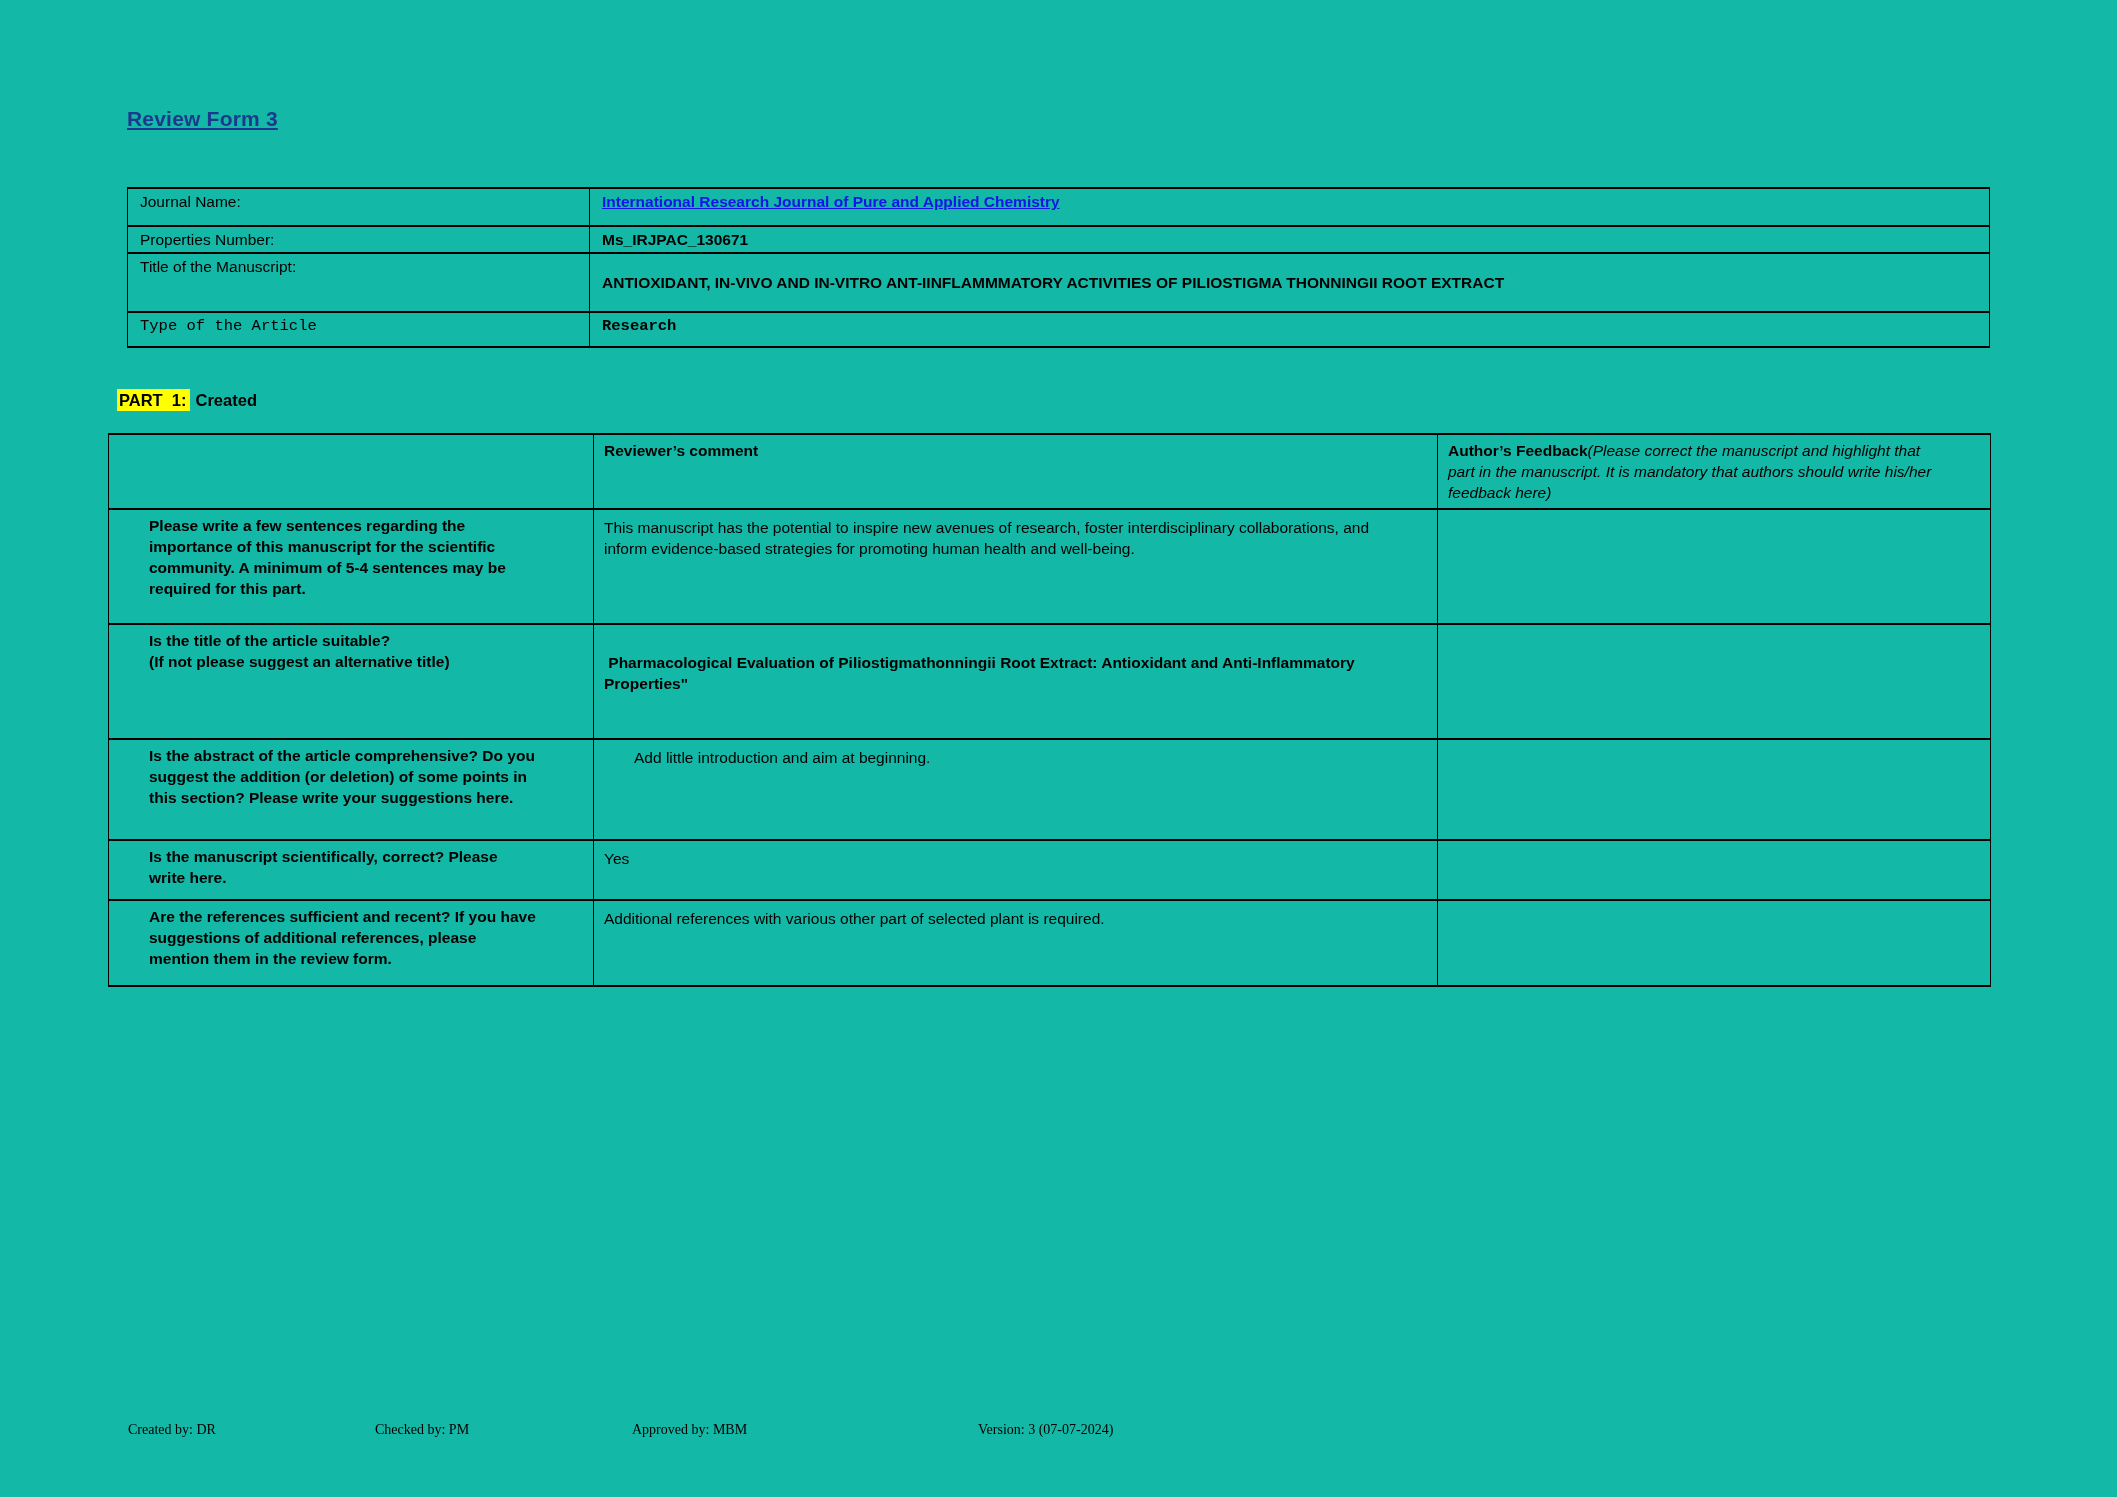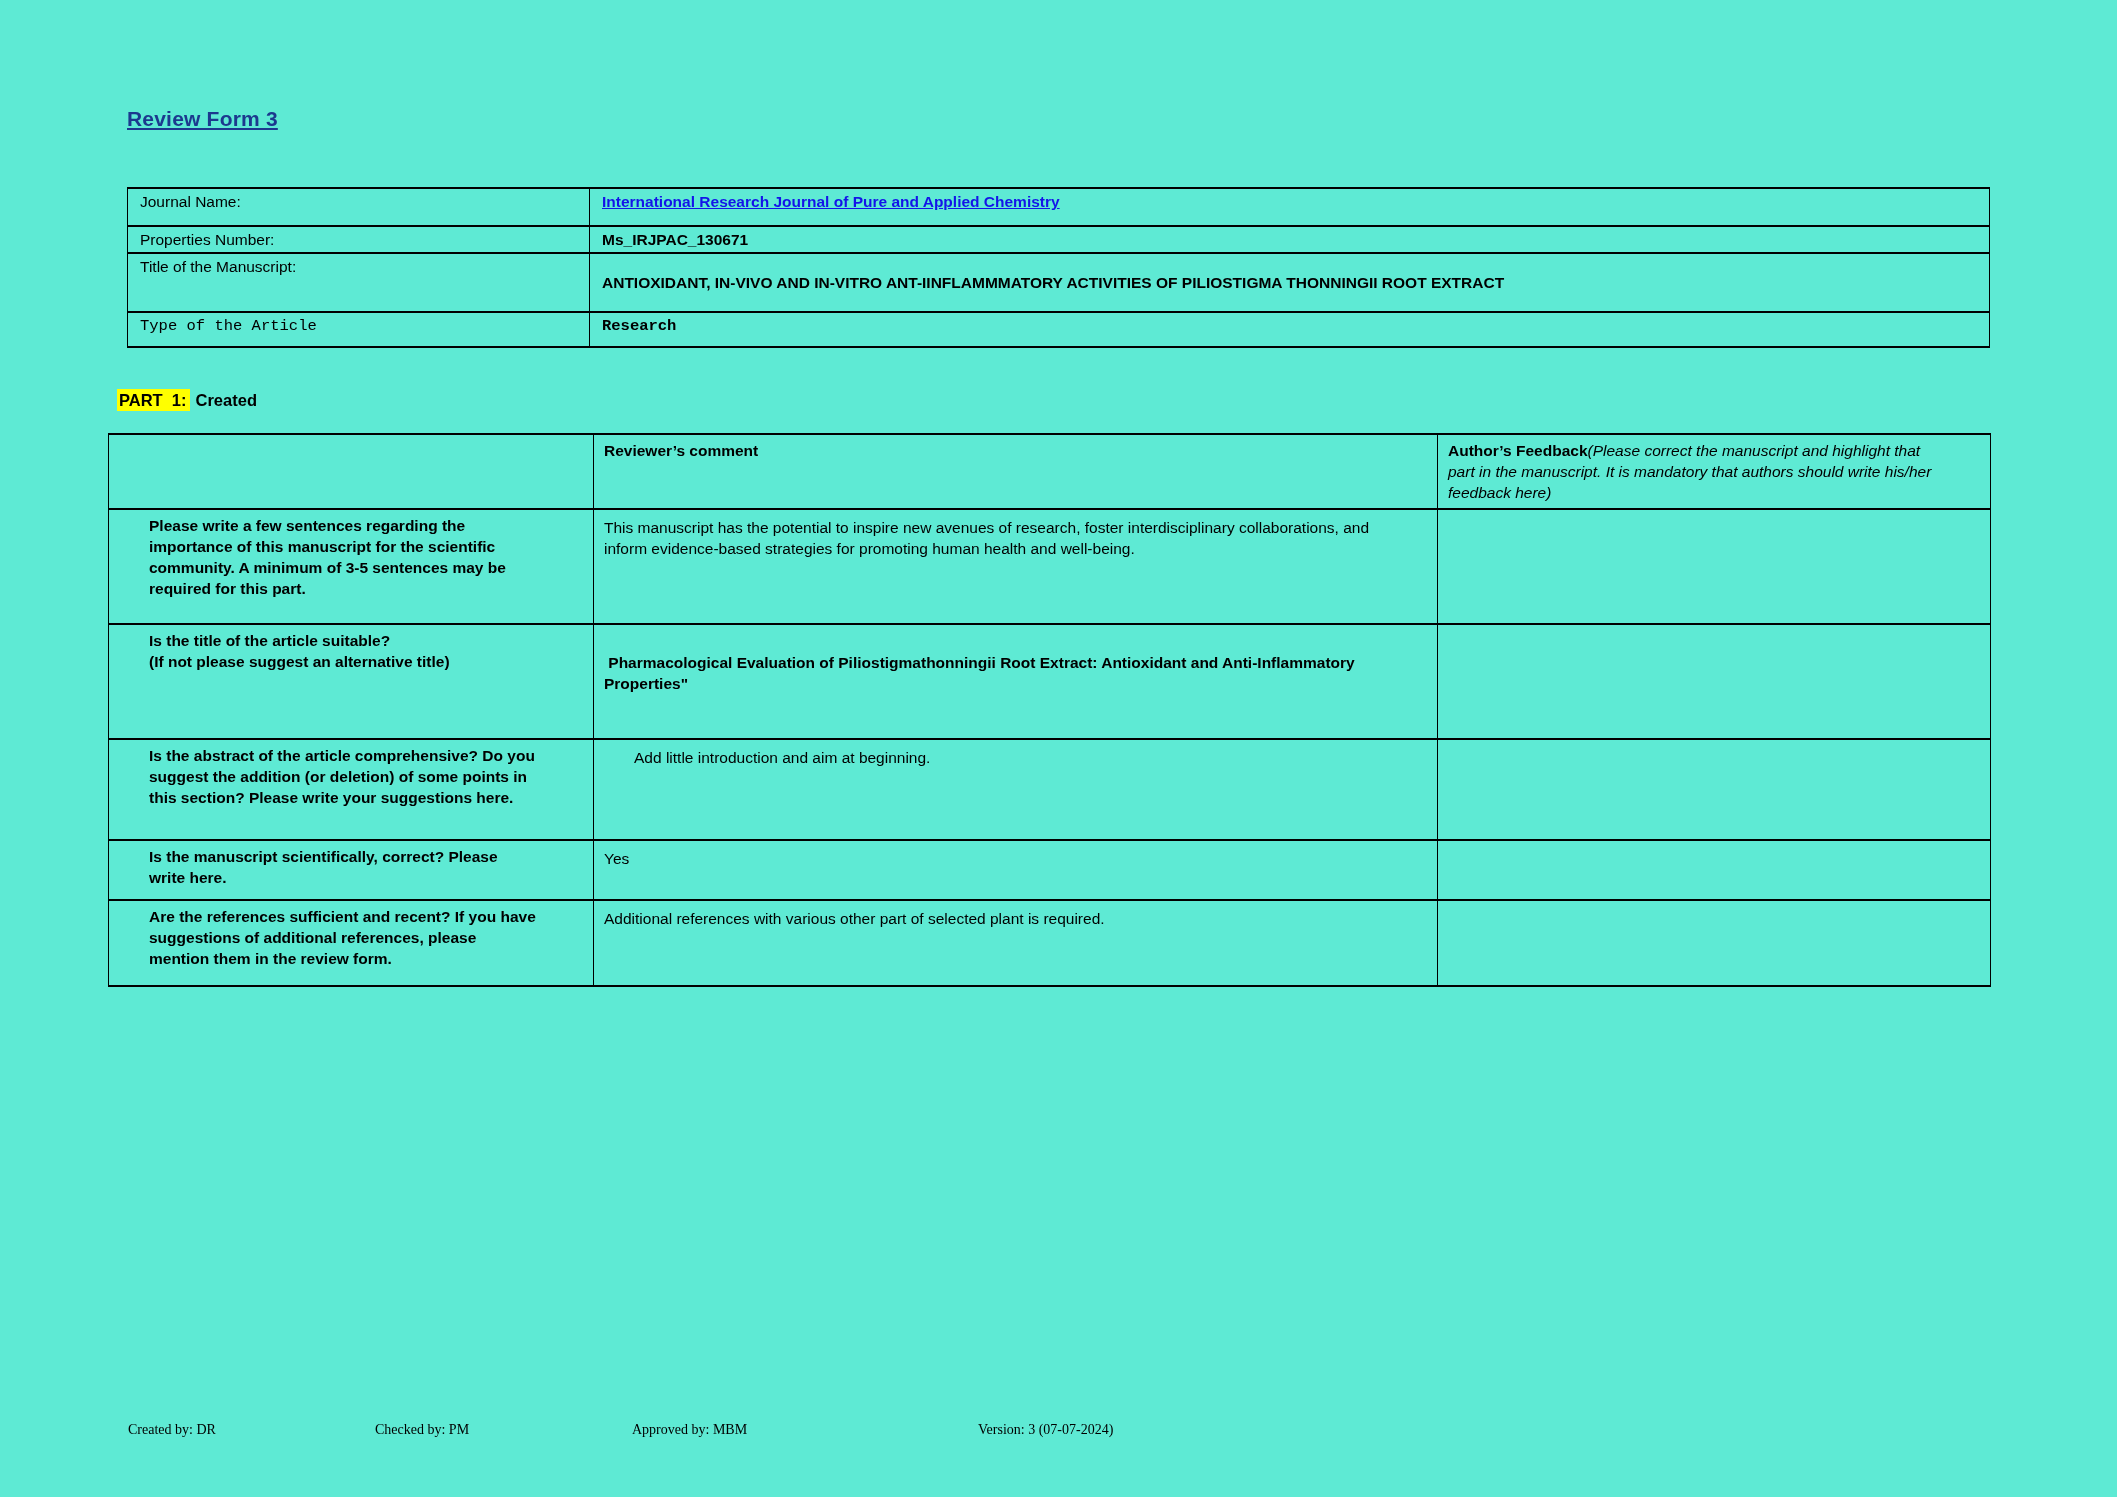--- a/index.html
+++ b/index.html
@@ -1,21 +1,21 @@
 <!DOCTYPE html>
 <html><head>
 <meta charset="utf-8">
 <style>
   * { margin: 0; padding: 0; box-sizing: border-box; }
   html, body { background: #ffffff; }
   .page {
     position: relative;
     width: 2117px;
     height: 1497px;
-    background: #5eead4;
+    background: #14b8a6;
     font-family: "Liberation Sans", sans-serif;
     color: #000000;
     overflow: hidden;
   }
 
   
   .doc-title {
     position: absolute;
     left: 127px;
     top: 107px;
@@ -172,21 +172,21 @@
         <col class="c2">
         <col class="c3">
       </colgroup>
     <tbody>
         <tr class="r-head">
       <td class="f"></td>
       <td class="head-cell head-bold">Reviewer’s comment</td>
       <td class="head-cell"><span class="head-bold">Author’s Feedback</span><span class="head-note">(Please correct the manuscript and highlight that part in the manuscript. It is mandatory that authors should write his/her feedback here)</span></td>
     </tr>
     <tr class="r1">
-      <td class="q">Please write a few sentences regarding the importance of this manuscript for the scientific community. A minimum of 3-5 sentences may be required for this part.</td>
+      <td class="q">Please write a few sentences regarding the importance of this manuscript for the scientific community. A minimum of 5-4 sentences may be required for this part.</td>
       <td class="c">This manuscript has the potential to inspire new avenues of research, foster interdisciplinary collaborations, and inform evidence-based strategies for promoting human health and well-being.</td>
       <td class="f"></td>
     </tr>
     <tr class="r2">
       <td class="q">Is the title of the article suitable?
 (If not please suggest an alternative title)</td>
       <td class="c bold-comment"> Pharmacological Evaluation of Piliostigmathonningii Root Extract: Antioxidant and Anti-Inflammatory Properties"</td>
       <td class="f"></td>
     </tr>
     <tr class="r3">

